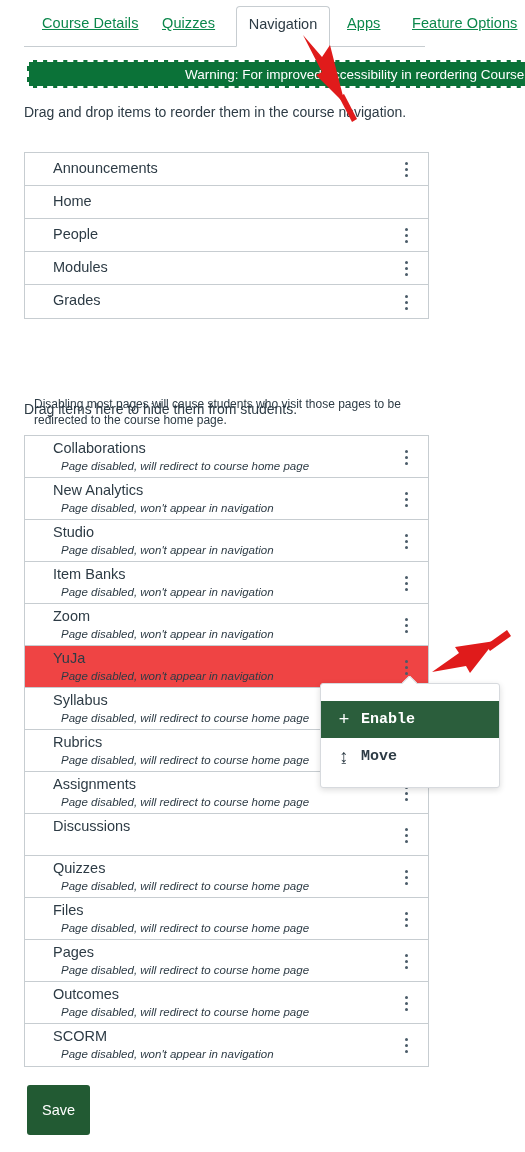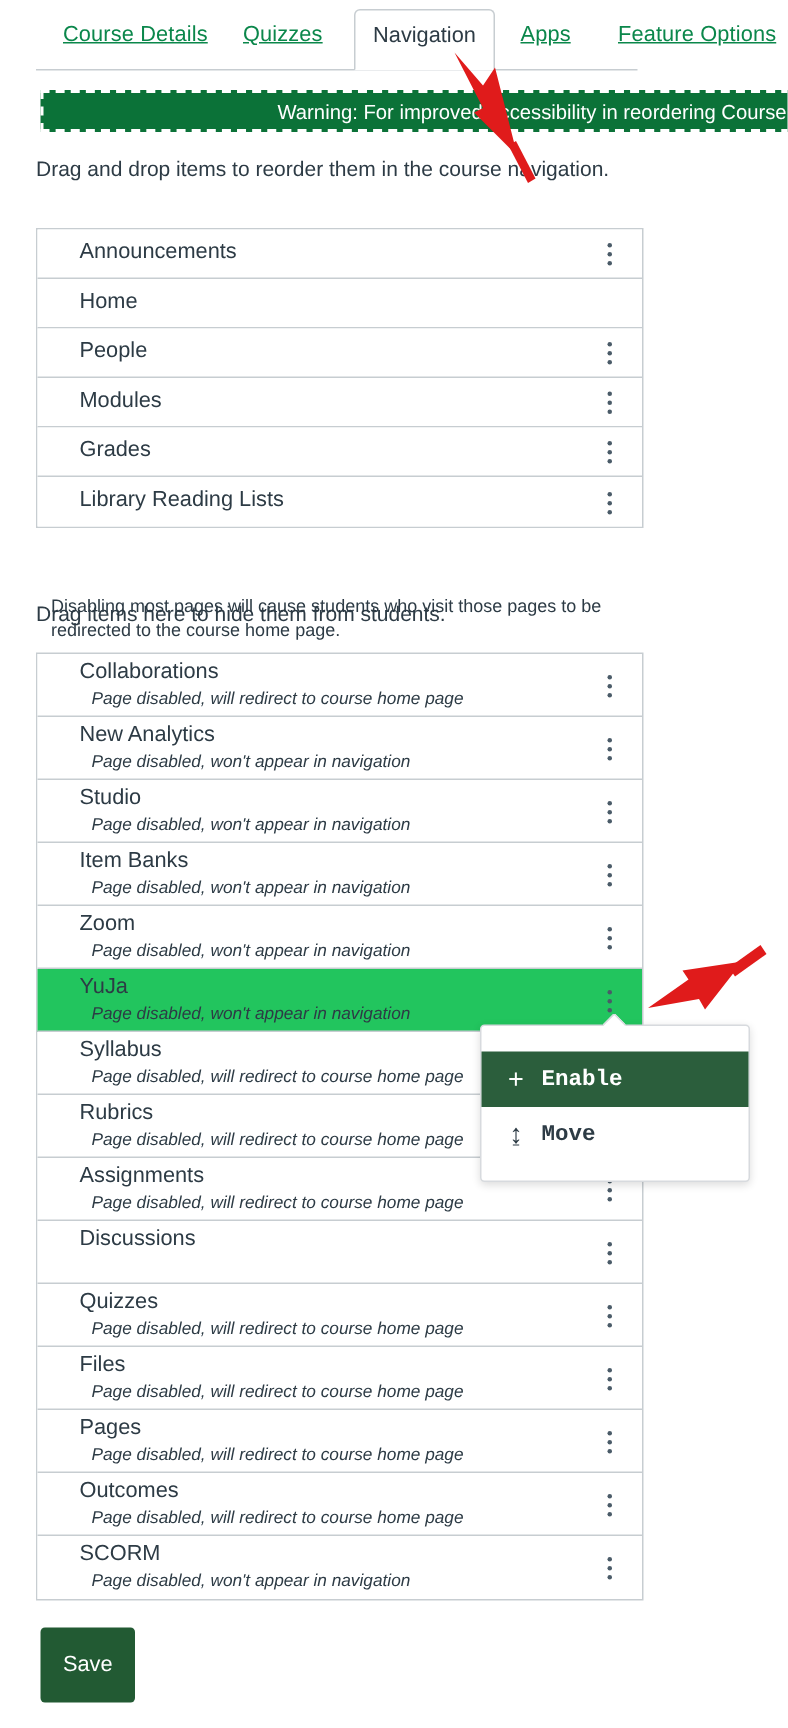--- a/index.html
+++ b/index.html
@@ -144,21 +144,21 @@
     left: 28px;
     top: 7px;
     font-size: 14.5px;
     color: #2d3b45;
     white-space: nowrap;
   }
 
   .row-disabled {
     height: 42px;
   }
-  .row-disabled.hovered { background: #22c55e; text-align: center; }
+  .row-disabled.hovered { background: #ef4444; text-align: center; }
   .row-disabled .row-title {
     position: absolute;
     left: 28px;
     top: 4px;
     font-size: 14.5px;
     color: #2d3b45;
     white-space: nowrap;
   }
   .row-disabled .row-sub {
     position: absolute;
@@ -340,28 +340,20 @@
       </div>
     </div>
     <div class="row row-enabled">
       <div class="row-title">Grades</div>
       <div class="kebab">
         <i></i>
         <i></i>
         <i></i>
       </div>
     </div>
-    <div class="row row-enabled">
-      <div class="row-title">Library Reading Lists</div>
-      <div class="kebab">
-        <i></i>
-        <i></i>
-        <i></i>
-      </div>
-    </div>
   </div>
 
 <div class="hide-head">Drag items here to hide them from students.</div>
 <div class="hide-sub">Disabling most pages will cause students who visit those pages to be redirected to the course home page.</div>
 
 <div class="nav-list list-disabled" id="disabled-list">
     <div class="row row-disabled">
       <div class="row-title">Collaborations</div>
       <div class="row-sub">Page disabled, will redirect to course home page</div>
       <div class="kebab">

